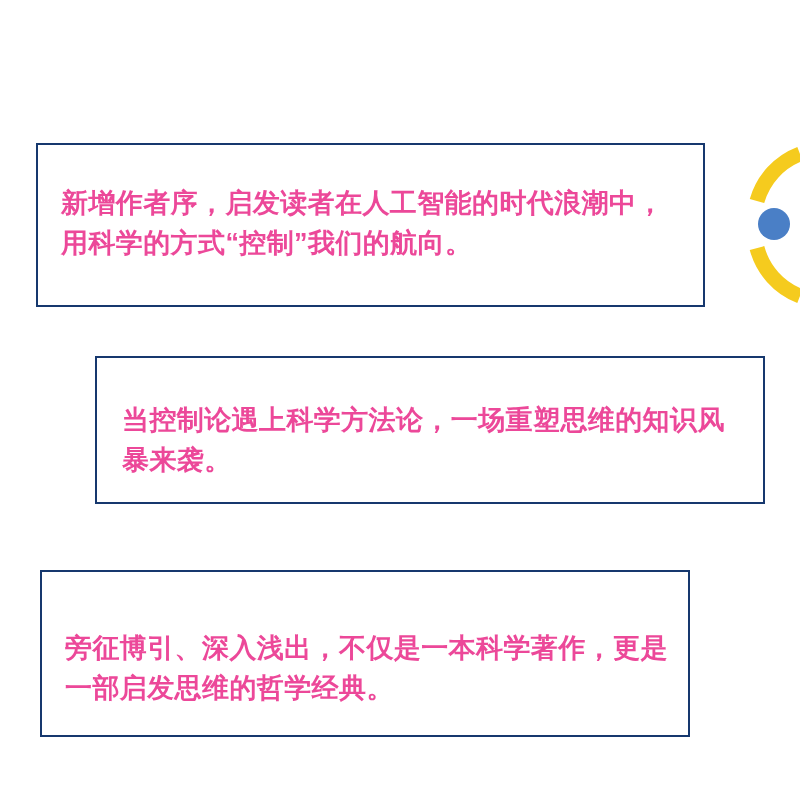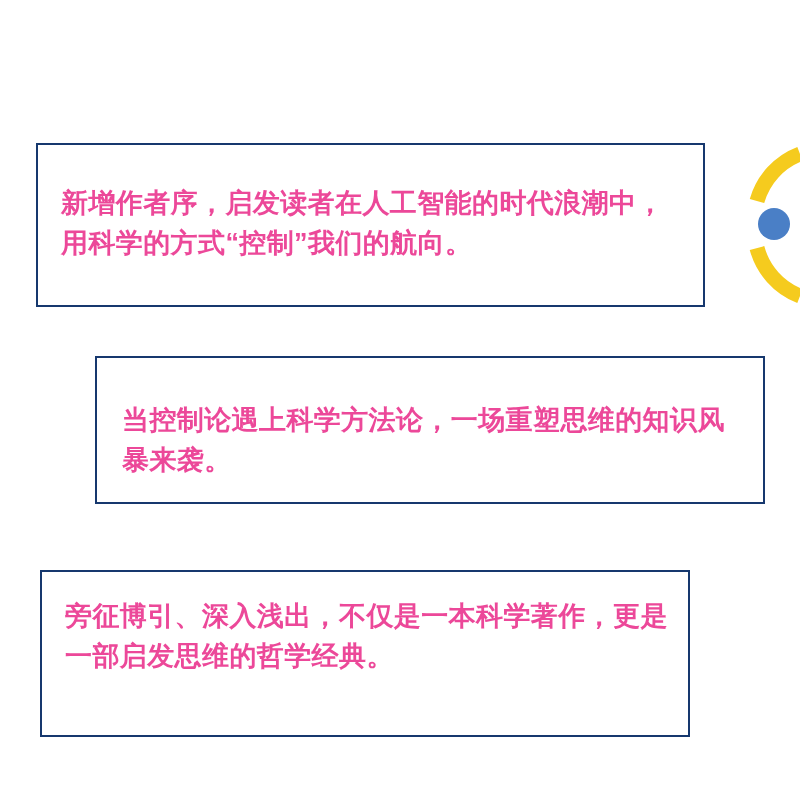--- a/index.html
+++ b/index.html
@@ -70,21 +70,21 @@
   
   #box-1 { left: 36px;  top: 143px; width: 669px; height: 164px; }
   #box-1-text { top: 38px; padding: 0 22px 0 23px; }
 
   
   #box-2 { left: 95px;  top: 356px; width: 670px; height: 148px; }
   #box-2-text { top: 42px; padding: 0 22px 0 25px; }
 
   
   #box-3 { left: 40px;  top: 570px; width: 650px; height: 167px; }
-  #box-3-text { top: 24px; padding: 0 20px 0 23px; }
+  #box-3-text { top: 56px; padding: 0 20px 0 23px; }
 </style>
 </head>
 <body>
 
 <div id="poster">
 
 
   <div id="decor-ring">
     <svg width="100" height="250" viewBox="0 0 100 250">
 

